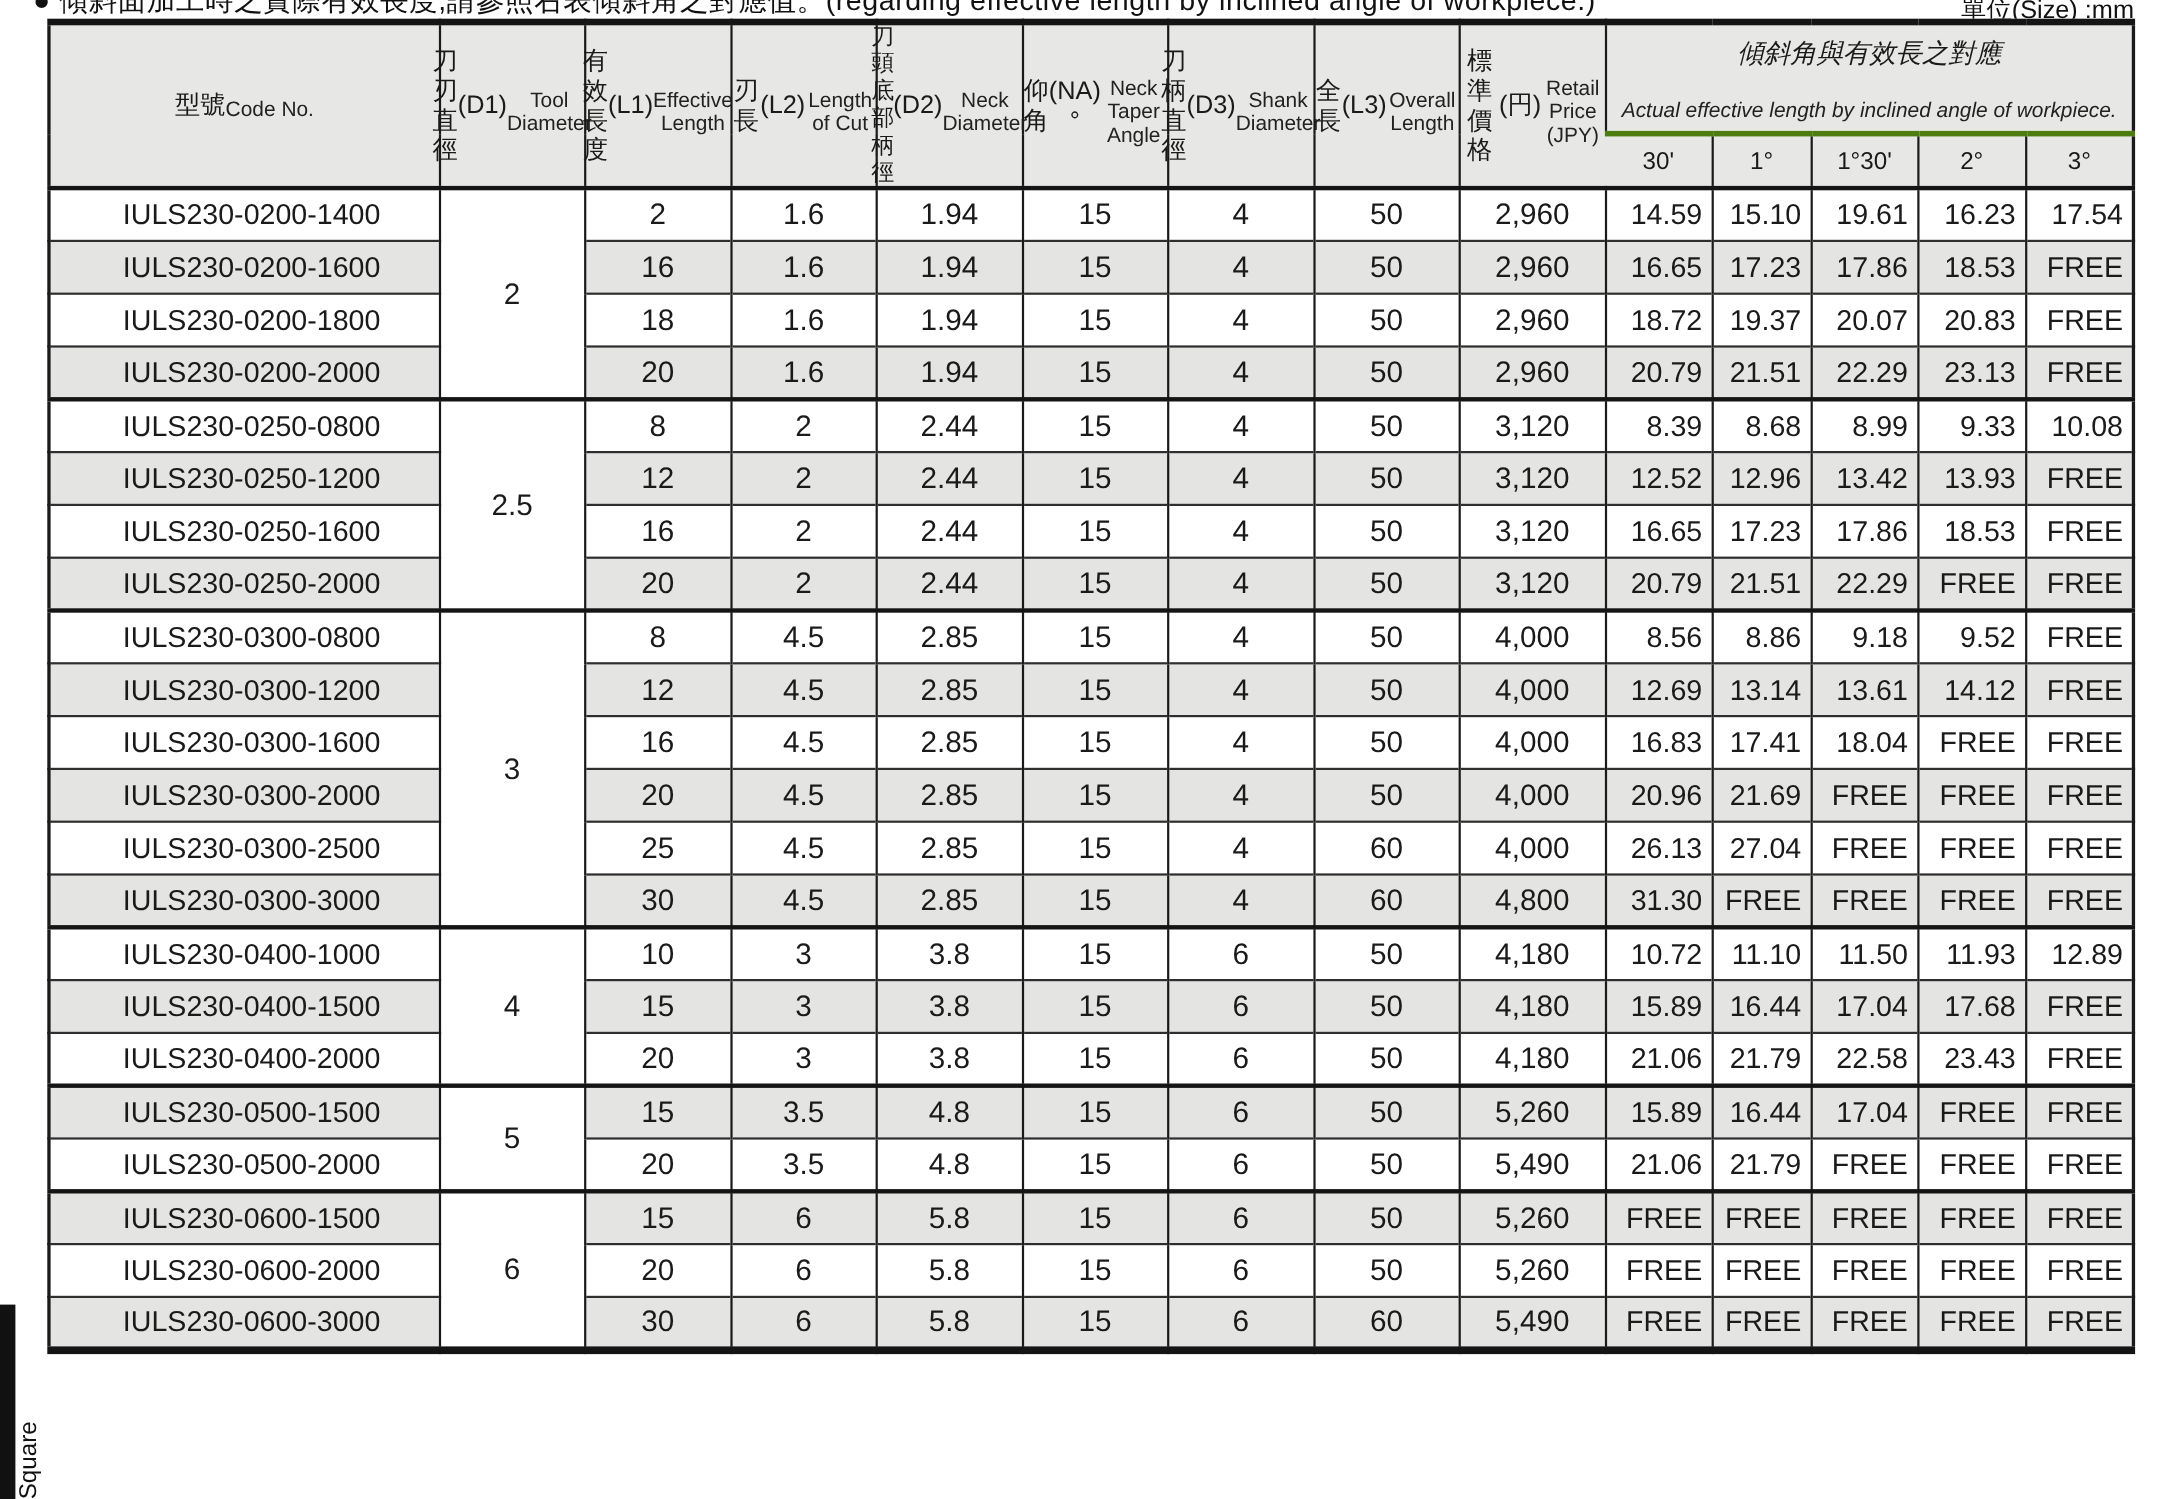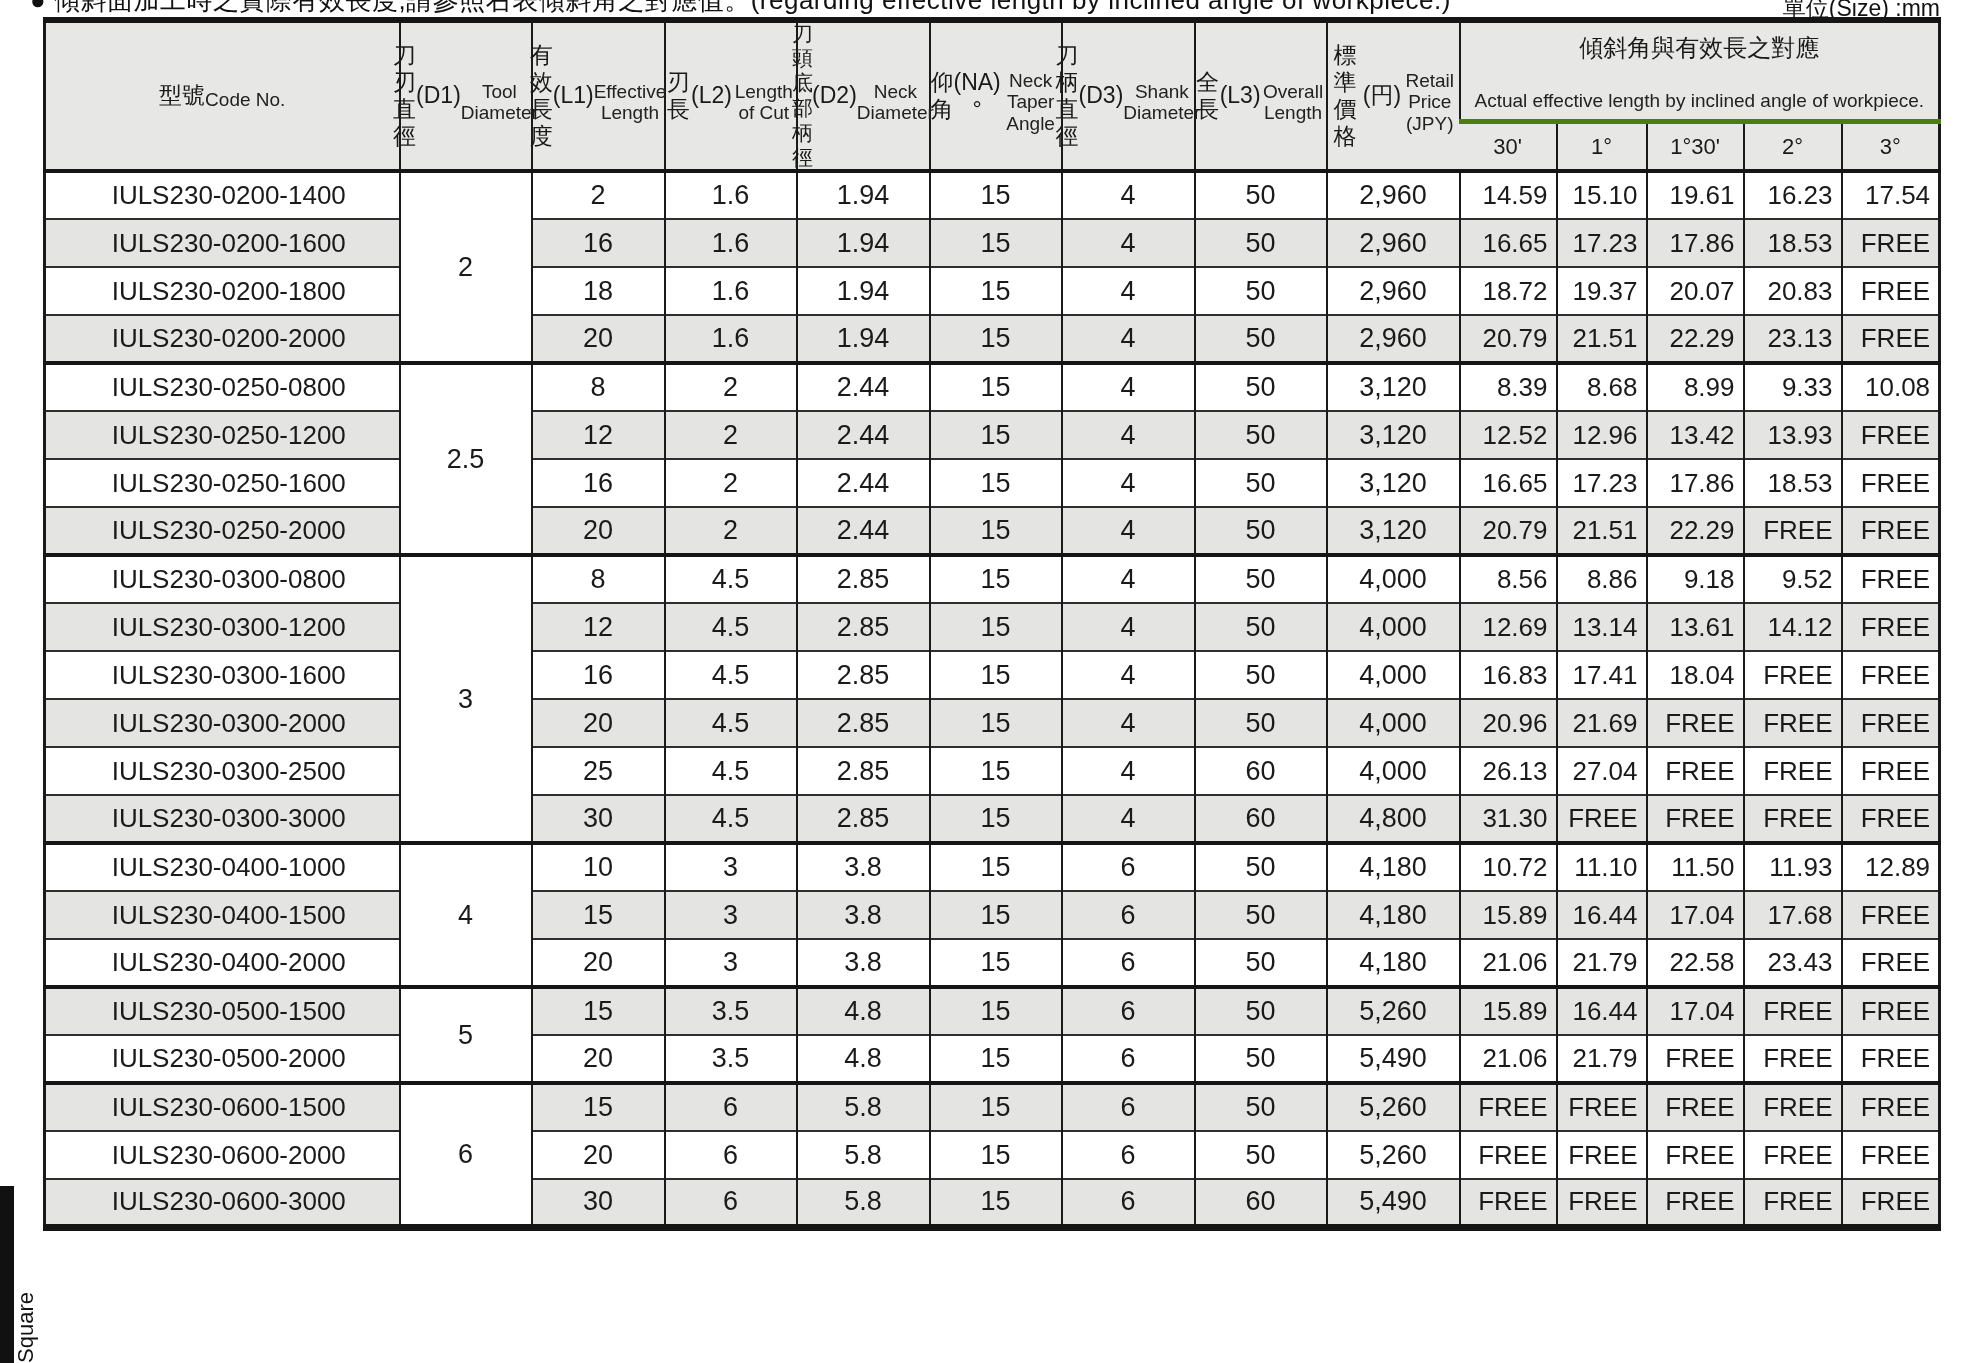--- a/index.html
+++ b/index.html
@@ -48,21 +48,21 @@
     display: flex; flex-direction: row;
     align-items: center; justify-content: center;
     height: 146px; line-height: 1.18;
   }
   .zh  { font-size: 23px; }
   .zh.small { font-size: 21px; letter-spacing: -1px; }
   .sym { font-size: 23px; }
   .en  { font-size: 19px; line-height: 1.12; margin-top: 12px; color: #222; max-width: 104px; }
   .en.wide { max-width: none; margin-top: 0; }
 
-  th.angle-group { vertical-align: middle; }
+  th.angle-group { vertical-align: middle; font-style: italic; }
   .agwrap {
     display: flex; flex-direction: column;
     align-items: center; justify-content: center;
     height: 90px;
   }
   .agwrap .zh { font-size: 24px; }
   .agwrap .en { margin-top: 26px; }
 
   tbody td {
     height: 48px; padding: 0;

